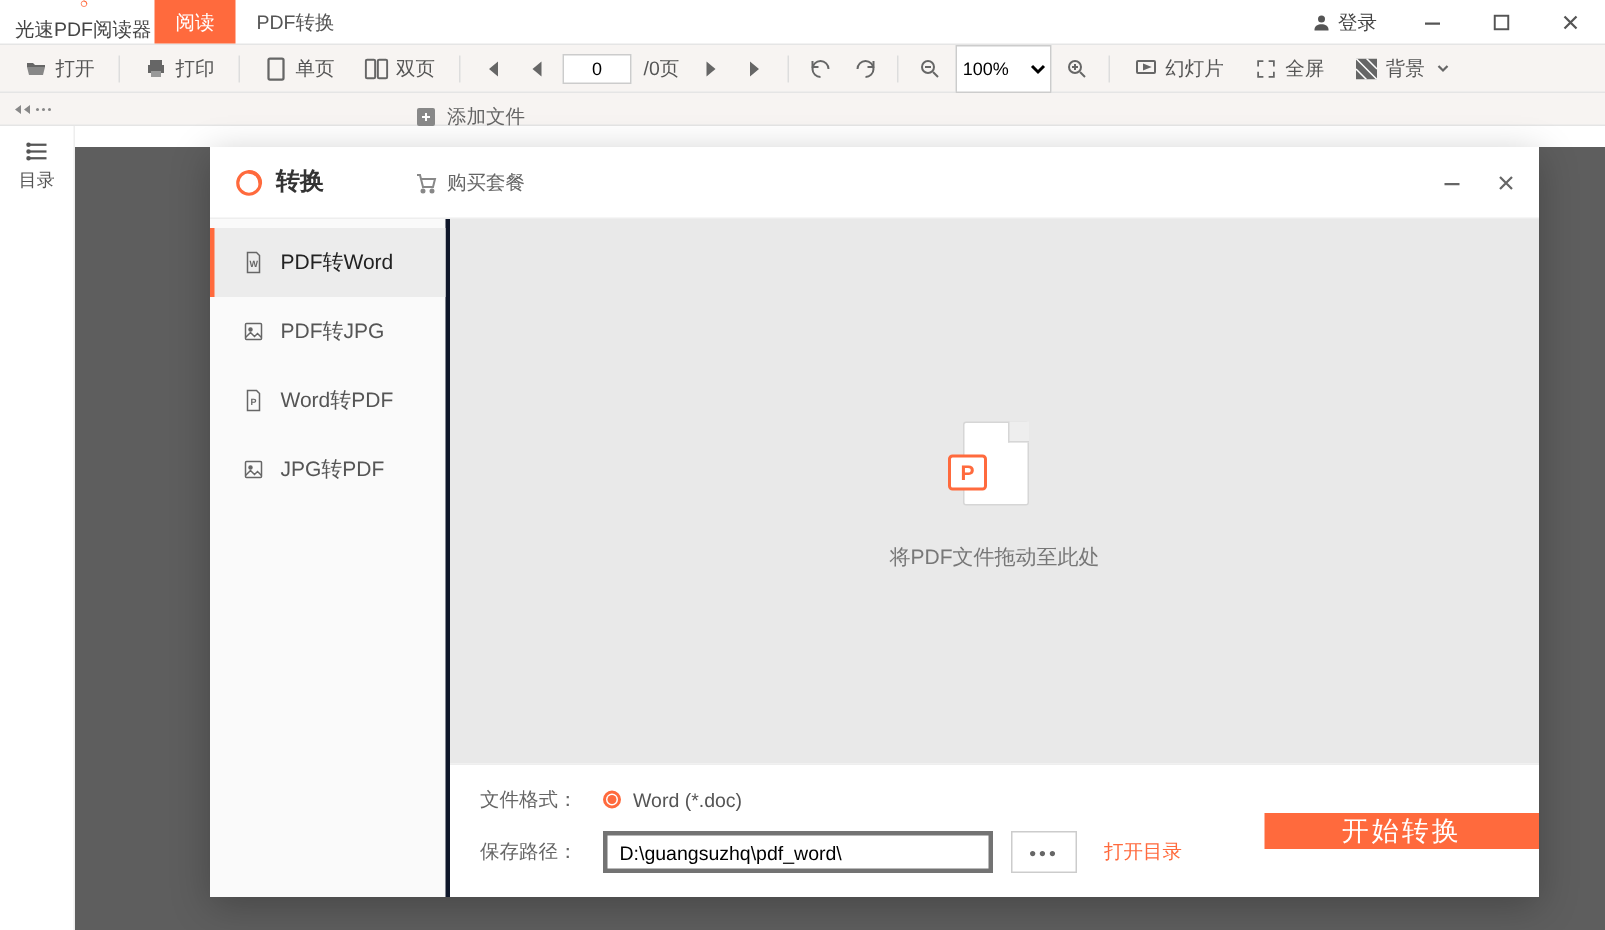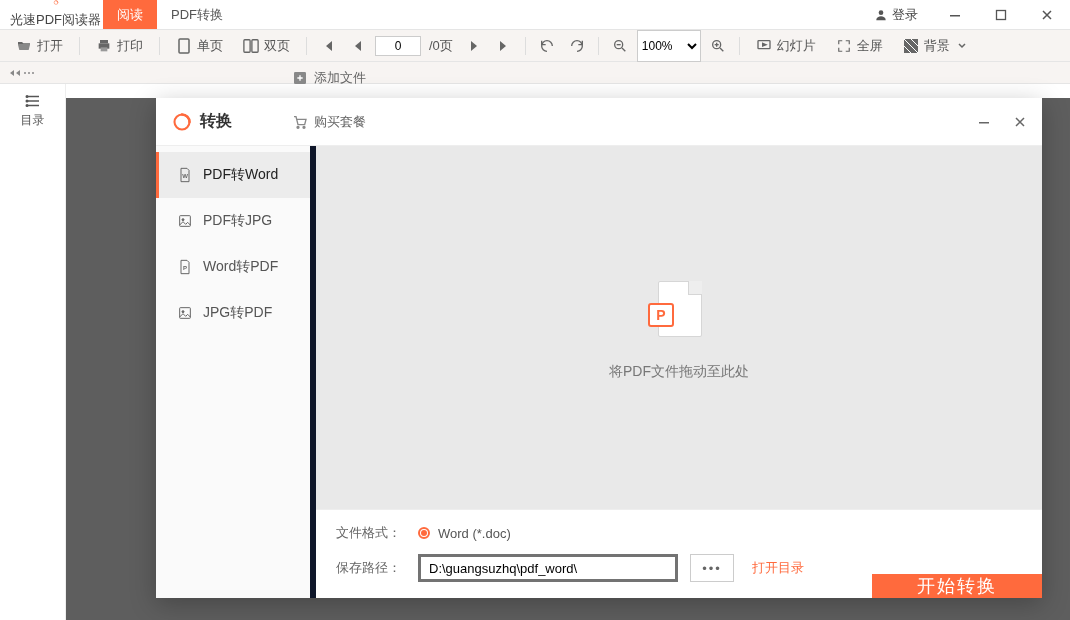--- a/index.html
+++ b/index.html
@@ -25,58 +25,58 @@
   .page-input { width:46px; height:20px; border:1px solid #ccc; text-align:center; font-size:12px; background:#fff;}
   .zoom-select { width:64px; height:32px; border:1px solid #ccc; font-size:12px; background:#fff; }
   .tb-plain { width:26px; display:flex; align-items:center; justify-content:center; cursor:pointer; height:100%; }
 
   
   .substrip { height:22px; background:#f7f4f2; border-bottom:1px solid #e5e5e5; display:flex; align-items:center; padding-left:10px;}
   .substrip .handle { width:30px; display:flex; align-items:center; color:#888; cursor:pointer; }
 
   
   .content { position:relative; height:calc(620px - 30px - 32px - 22px); display:flex; }
-  .left-rail { width:66px; background:#fff; border-right:1px solid #eee; display:flex; flex-direction:column; align-items:center; padding-top:8px; gap:2px; color:#555; font-size:12px;}
+  .left-rail { width:50px; background:#fff; border-right:1px solid #eee; display:flex; flex-direction:column; align-items:center; padding-top:8px; gap:2px; color:#555; font-size:12px;}
   .left-rail .rail-item { display:flex; flex-direction:column; align-items:center; gap:2px; cursor:pointer;}
   .doc-bg { flex:1; background:#5e5e5e; position:relative;margin-top:14px; }
 
   
   .dialog { position:absolute; left:90px; top:0px; width:886px; height:500px; background:#fff; box-shadow:0 6px 24px rgba(0,0,0,0.25); display:flex; flex-direction:column; }
   .dlg-titlebar { height:48px; display:flex; align-items:center; padding:0 16px; border-bottom:1px solid #eee;}
   .dlg-titlebar .dlg-logo { display:flex; align-items:center; gap:8px; }
   .dlg-titlebar .dlg-title { font-size:16px; font-weight:600; color:#333; }
   .dlg-titlebar .dlg-tools { display:flex; align-items:center; gap:26px; margin-left:60px; color:#666; font-size:13px;flex-direction:column;}
   .dlg-titlebar .dlg-tools .tool { display:flex; align-items:center; gap:6px; cursor:pointer;}
   .dlg-titlebar .spacer { flex:1; }
   .dlg-titlebar .dlg-winbtns { display:flex; align-items:center; gap:24px; color:#666; }
   .dlg-titlebar .dlg-winbtns span { cursor:pointer; }
 
   .dlg-body { flex:1; display:flex; min-height:0; }
-  .dlg-nav { width:160px; background:#fafafa; border-right:6px solid #0f172a; display:flex; flex-direction:column; padding-top:6px;}
+  .dlg-nav { width:160px; background:#fafafa; border-right:3px solid #0f172a; display:flex; flex-direction:column; padding-top:6px;}
   .dlg-nav .nav-item { height:46px; display:flex; align-items:center; gap:10px; padding-left:18px; color:#555; font-size:14px; cursor:pointer; border-left:3px solid transparent;}
   .dlg-nav .nav-item.active { background:#ececec; border-left-color:#ff6a3d; color:#222; }
   .dlg-nav .nav-icon { width:16px; height:16px; display:flex; align-items:center; justify-content:center; }
 
   .dlg-main { flex:1; display:flex; flex-direction:column; background:#e9e9e9; }
   .drop-area { flex:1; display:flex; flex-direction:column; align-items:center; justify-content:center; gap:18px; color:#777; font-size:14px;}
   .drop-illus { width:70px; height:70px; position:relative; }
   .drop-illus .page { position:absolute; left:14px; top:6px; width:44px; height:56px; background:#fff; border:1px solid #d6d6d6; border-radius:2px;}
   .drop-illus .fold { position:absolute; left:44px; top:6px; width:14px; height:14px; background:#eee; border-left:1px solid #d6d6d6; border-bottom:1px solid #d6d6d6;}
   .drop-illus .badge { position:absolute; left:4px; top:28px; width:26px; height:24px; background:#fff; border:2px solid #ff6a3d; border-radius:3px; display:flex; align-items:center; justify-content:center; color:#ff6a3d; font-weight:700; font-size:14px;}
 
-  .dlg-footer { background:#fff; border-top:1px solid #eee; display:flex; align-items:flex-end; }
+  .dlg-footer { background:#fff; border-top:1px solid #eee; display:flex; align-items:center; }
   .dlg-footer-left { flex:1; padding:14px 20px 16px 20px; display:flex; flex-direction:column; gap:12px; font-size:13px; color:#555;}
   .row { display:flex; align-items:center; gap:12px; }
   .row .lbl { width:70px; color:#666;}
   .radio-dot { width:12px; height:12px; border-radius:50%; border:2px solid #ff6a3d; display:inline-flex; align-items:center; justify-content:center;}
   .radio-dot .inner { width:6px; height:6px; border-radius:50%; background:#ff6a3d;}
   .path-input { width:260px; height:28px; border:3px solid #737373; padding:0 8px; font-size:13px; background:#fff;}
   .more-btn { width:44px; height:28px; border:1px solid #ccc; background:#fff; display:flex; align-items:center; justify-content:center; cursor:pointer; letter-spacing:2px; color:#666;}
   .open-dir { color:#ff6a3d; cursor:pointer; margin-left:6px;}
-  .start-btn { width:170px; background:#ff6a3d; color:#fff; display:flex; align-items:center; justify-content:center; font-size:18px; cursor:pointer; letter-spacing:2px;}
+  .start-btn { width:183px; background:#ff6a3d; color:#fff; display:flex; align-items:center; justify-content:center; font-size:18px; cursor:pointer; letter-spacing:2px;}
 
   
   svg { display:block; }
 </style>
 </head>
 <body>
 
 <div class="titlebar">
   <div class="app-logo">
     <svg width="18" height="18" viewBox="0 0 24 24">

